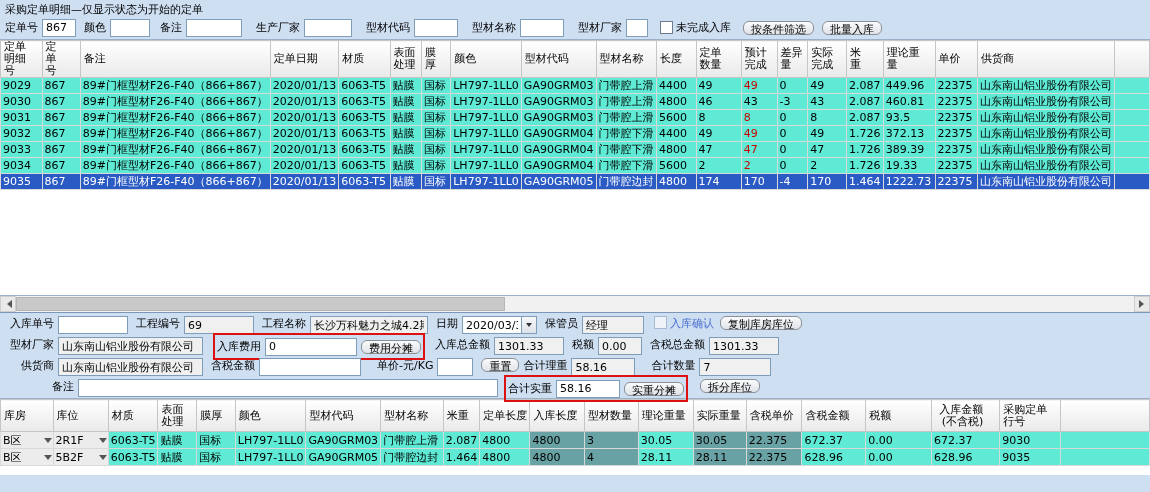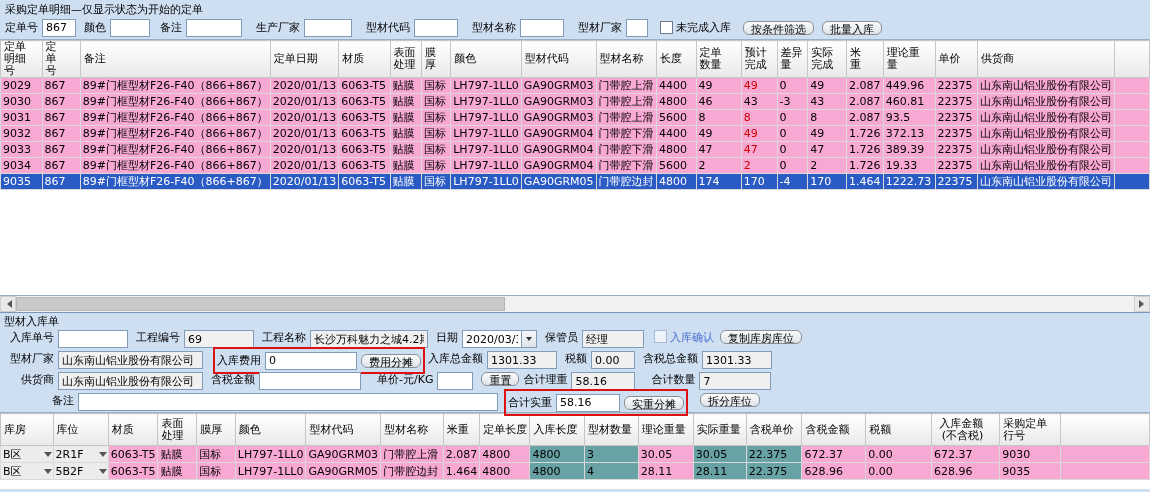--- a/index.html
+++ b/index.html
@@ -9,21 +9,21 @@
 .flabel{display:inline-block;text-align:right;margin-right:4px;white-space:nowrap;flex:none}
 .tbx{height:18px;border:1px solid #7f9db9;background:#fff;font:11px "DejaVu Sans","Liberation Sans",sans-serif;padding:0 3px;flex:none}
 .ro{background:#f0f0f0}
 .btn{height:14px;border:1px solid #8b9097;background:linear-gradient(#fafbfc,#dfe3e8);font:11px "DejaVu Sans","Liberation Sans",sans-serif;padding:0 7px;border-radius:6px;white-space:nowrap;flex:none}
 .cb{width:13px;height:13px;background:#fff;border:1px solid #6f7b8d;display:inline-block;flex:none}
 .cb.dis{border-color:#a5b8d4;background:#eef3fa}
 .bluetext{color:var(--label-blue,#4a6fd0)}
 .toptitle{height:16px;padding:2px 0 0 5px}
 .filterrow{display:flex;align-items:center;height:23px;padding-left:5px}
 .gridwrap{background:#fff;height:257px;overflow:hidden;border:1px solid #9ab0c8;border-left:none;border-right:none}
-table.grid{border-collapse:collapse;table-layout:fixed;background:#f9a8d4}
+table.grid{border-collapse:collapse;table-layout:fixed;background:#5eead4}
 .grid th{border:1px solid #c6c6c6;background:linear-gradient(#ffffff,#e9e9e9);font-weight:400;text-align:left;vertical-align:middle;padding:0 2px 0 3px;line-height:12px;word-break:break-all;overflow:hidden;font-size:11px}
 .grid td{border:1px solid #d9d9d9;height:16px;padding:0 2px;white-space:nowrap;overflow:hidden;font-size:11px;vertical-align:middle}
 .grid-top thead tr{height:37px}
 .grid-bot thead tr{height:32px}
 .grid-bot td{height:17px}
 tr.sel td{background:var(--selected-row,#2a5ac0);color:#fff}
 td.red{color:var(--alert-red,#c00)}
 td.hl{background:var(--cell-teal,#68a2a4)}
 td.combo{background:#ececec;padding-right:1px}
 td.combo .cwrap{display:flex;align-items:center;justify-content:space-between}
@@ -282,21 +282,20 @@
       <span class="tri-l"></span>
     </span>
   <span class="thumb"></span>
   <span class="strack"></span>
   <span class="sbtn">
       <span class="tri-r"></span>
     </span>
 </div>
 
 <div class="botpanel">
-  <div class="sectitle">型材入库单</div>
 
   <div class="formrow">
     <span class="flabel" style="width:50px">入库单号</span>
     <input class="tbx" style="width: 70px;" value="">
     <span class="flabel" style="margin-left:8px">工程编号</span>
     <input class="tbx ro" style="width: 70px;" value="69">
     <span class="flabel" style="margin-left:8px">工程名称</span>
     <input class="tbx ro" style="width: 118px;" value="长沙万科魅力之城4.2期">
     <span class="flabel" style="margin-left:8px">日期</span>
     <input class="tbx" style="width: 60px;" value="2020/03/31">
@@ -311,21 +310,21 @@
   </div>
 
   <div class="formrow">
     <span class="flabel" style="width:50px">型材厂家</span>
     <input class="tbx ro" style="width: 145px;" value="山东南山铝业股份有限公司">
     <span class="redbox" style="margin-left:10px">
       <span class="flabel">入库费用</span>
       <input class="tbx" style="width: 92px;" value="0">
       <button class="btn" style="margin-left:4px">费用分摊</button>
     </span>
-    <span class="flabel" style="margin-left:3px">入库总金额</span>
+    <span class="flabel" style="margin-left:10px">入库总金额</span>
     <input class="tbx ro" style="width: 70px;" value="1301.33">
     <span class="flabel" style="margin-left:8px">税额</span>
     <input class="tbx ro" style="width: 44px;" value="0.00">
     <span class="flabel" style="margin-left:8px">含税总金额</span>
     <input class="tbx ro" style="width: 70px;" value="1301.33">
   </div>
 
   <div class="formrow">
     <span class="flabel" style="width:50px">供货商</span>
     <input class="tbx ro" style="width: 145px;" value="山东南山铝业股份有限公司">

